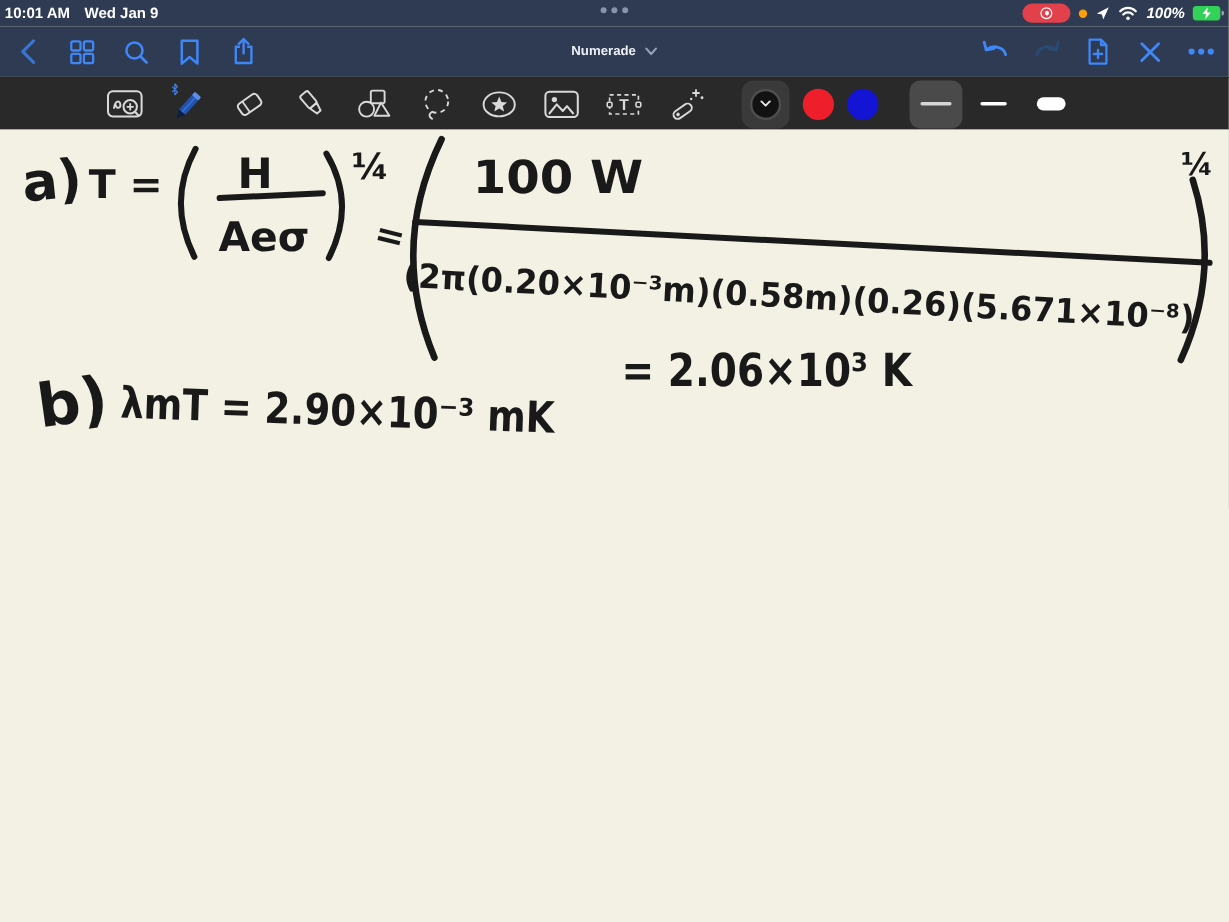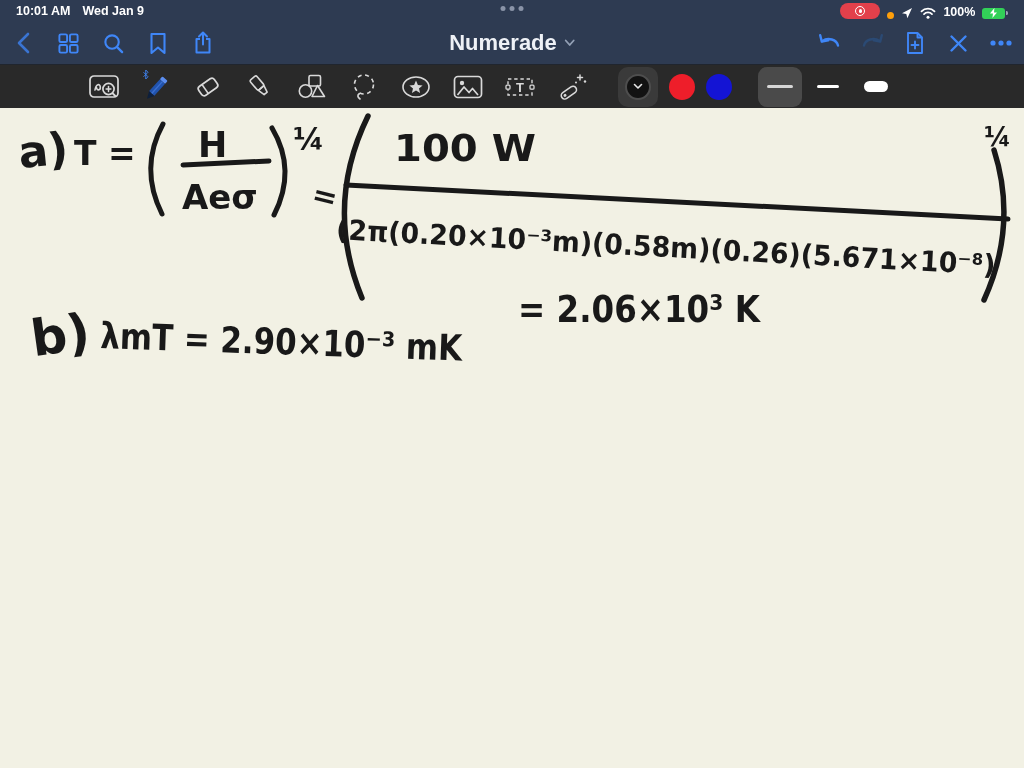--- a/index.html
+++ b/index.html
@@ -4,24 +4,24 @@
 <style>
   * { margin:0; padding:0; box-sizing:border-box; }
   html,body { width:1024px; height:768px; }
   body { font-family:"Liberation Sans", sans-serif; background:#000; }
   #app { position:relative; width:1024px; height:768px; overflow:hidden; background:#f2f1e4; }
 
   
   .status-bar {
     position:absolute; top:0; left:0; width:1024px; height:22px;
     background:#2e3b52; color:#fff; display:flex; align-items:center;
-    justify-content:space-between; padding:0 16px; font-size:12.5px; font-weight:700;
+    justify-content:space-between; padding:0 4px; font-size:12.5px; font-weight:700;
   }
   .status-left { display:flex; gap:12px; align-items:center; }
-  .status-right { display:flex; gap:7px; align-items:flex-end; }
+  .status-right { display:flex; gap:7px; align-items:center;font-style:italic; }
   .multitask-dots { position:absolute; left:50%; top:6px; transform:translateX(-50%); display:flex; gap:4px; }
   .multitask-dots i { width:5px; height:5px; border-radius:50%; background:#8a94a8; }
   .record-pill {
     width:40px; height:16px; border-radius:9px; background:#e2404b;
     display:flex; align-items:center; justify-content:center;
   }
   .record-glyph { width:10px; height:10px; border:1.6px solid #fff; border-radius:50%; display:flex; align-items:center; justify-content:center; }
   .record-glyph i { width:3.5px; height:3.5px; background:#fff; border-radius:50%; }
   .privacy-dot { width:7px; height:7px; border-radius:50%; background:#ff9f0a; }
   .battery-body {
@@ -31,21 +31,21 @@
   .battery-tip { width:1.6px; height:4px; background:#9aa3b3; border-radius:0 1.5px 1.5px 0; margin-left:1px; }
   .battery-wrap { display:flex; align-items:center; }
 
   
   .nav-bar { position:absolute; top:22px; left:0; width:1024px; height:42px; background:#2e3b52; }
   .nav-left { position:absolute; left:10px; top:0; height:42px; display:flex; align-items:center; gap:19px; }
   .nav-right { position:absolute; right:10px; top:0; height:42px; display:flex; align-items:center; gap:17px; }
   .nav-btn { display:flex; align-items:center; justify-content:center; width:26px; height:30px; }
   .nav-title {
     position:absolute; left:50%; top:0; transform:translateX(-50%); height:42px;
-    display:flex; align-items:center; gap:7px; color:#eef1f6; font-size:22px; font-weight:700;
+    display:flex; align-items:center; gap:7px; color:#eef1f6; font-size:11px; font-weight:700;
   }
 
   
   .toolbar {
     position:absolute; top:64px; left:0; width:1024px; height:44px; background:#292929;
     display:flex; align-items:center; padding-left:86px; gap:16px;
     border-top:1px solid #20252e;
   }
   .tool { width:36px; height:38px; display:flex; align-items:center; justify-content:center; position:relative; }
   .swatch-group { display:flex; align-items:center; gap:11px; margin-left:12px; }

